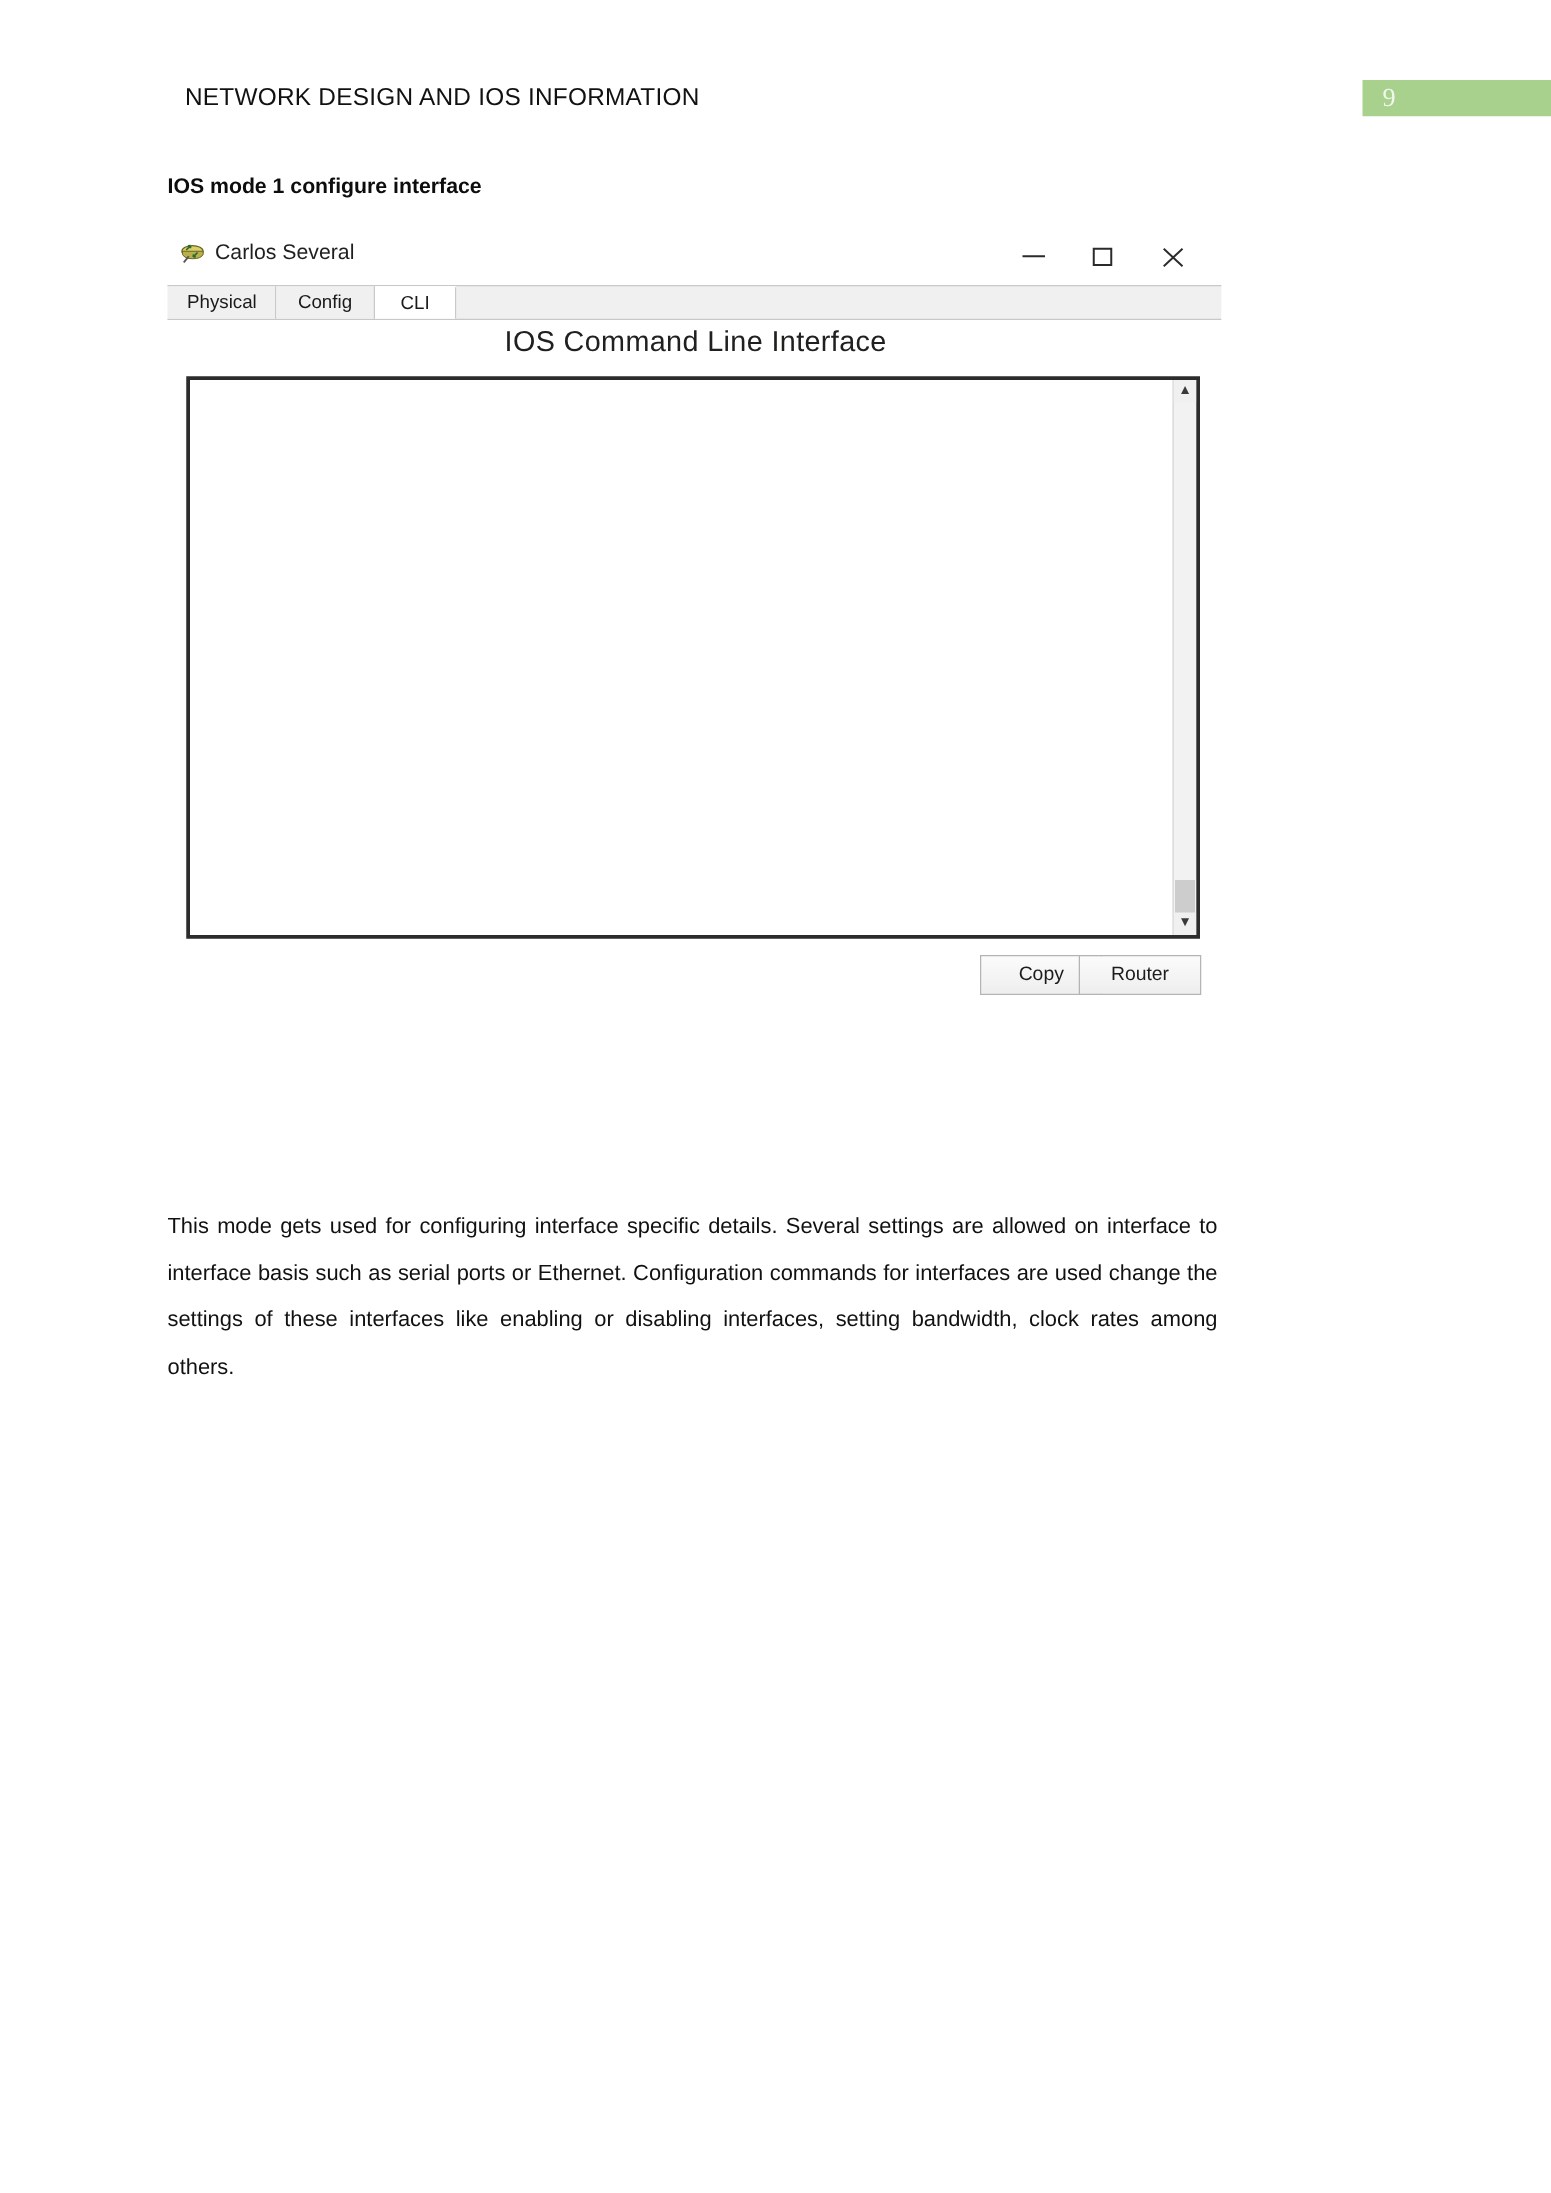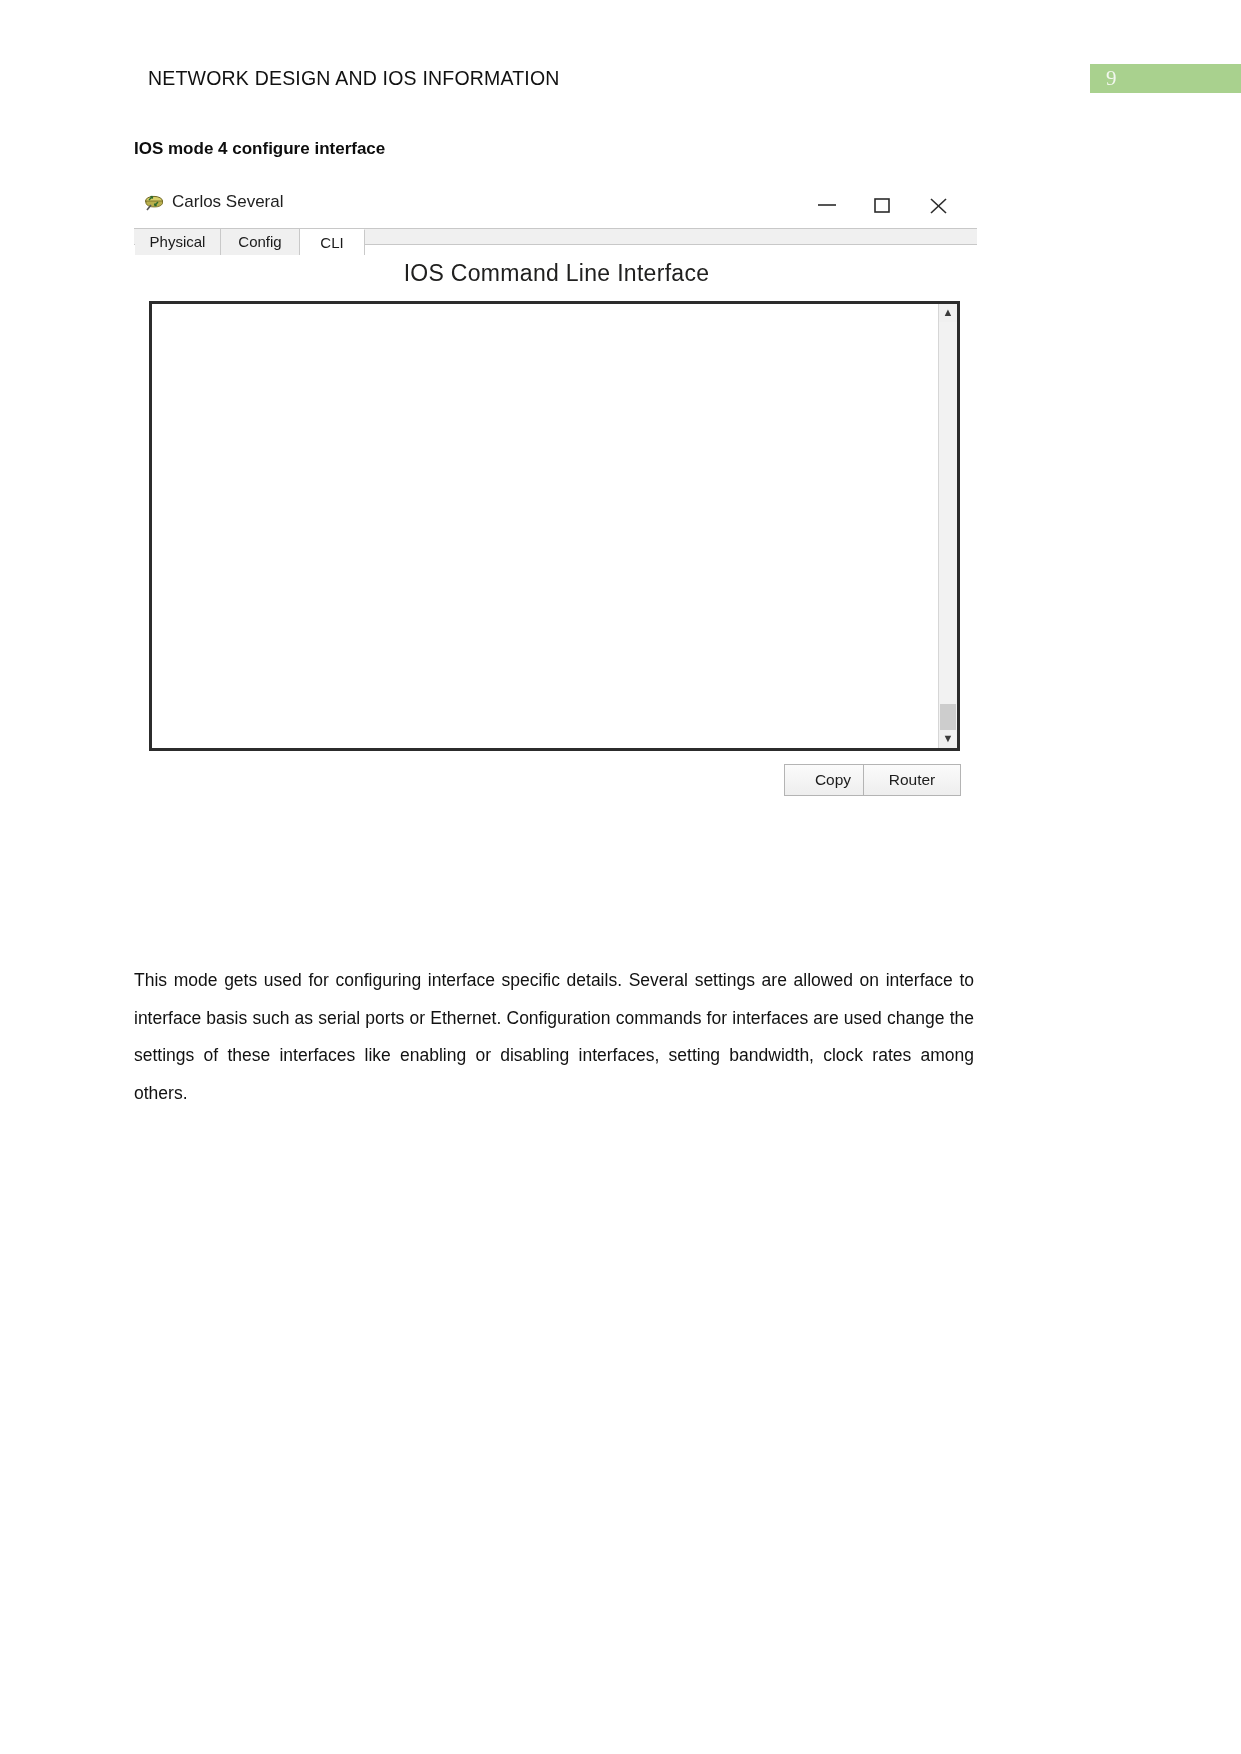--- a/index.html
+++ b/index.html
@@ -105,21 +105,21 @@
   .btn-min { left: 670px; }
   .btn-max { left: 726px; }
   .btn-close { left: 782px; }
 
   
   .tabstrip {
     position: absolute;
     left: 0;
     top: 46px;
     width: 843px;
-    height: 17px;
+    height: 28px;
     background: #f0f0f0;
     border: 1px solid #c8c8c8;
     border-left: none;
     border-right: none;
     box-sizing: border-box;
   }
   .tab {
     position: absolute;
     top: 0;
     height: 26px;
@@ -244,21 +244,21 @@
 </head>
 <body>
 
 <div class="doc-header">
   <div class="header-title">NETWORK DESIGN AND IOS INFORMATION</div>
   <div class="page-badge">
     <span class="page-badge-num">9</span>
   </div>
 </div>
 
-<div class="section-heading">IOS mode 4 configure interface</div>
+<div class="section-heading">IOS mode 1 configure interface</div>
 
 <div class="app-window">
 
   <div class="titlebar">
     <span class="titlebar-icon">
       <svg width="22" height="20" viewBox="0 0 22 20">
         <ellipse cx="11" cy="8" rx="8.5" ry="4.6" fill="#d8cf6a" stroke="#6d6622" stroke-width="1"></ellipse>
         <path d="M3 8 L3 10.5 A8.5 4.6 0 0 0 19.5 10.5 L19.5 8 Z" fill="#b9af4d" stroke="#6d6622" stroke-width="0.8"></path>
         <path d="M6 7 L9.5 3.5 M9.5 3.5 L7.4 3.7 M9.5 3.5 L9.3 5.6" stroke="#2e6b2e" stroke-width="1.4" fill="none"></path>
         <path d="M15 9 L11.6 12.6 M11.6 12.6 L13.7 12.4 M11.6 12.6 L11.8 10.5" stroke="#2e6b2e" stroke-width="1.4" fill="none"></path>

